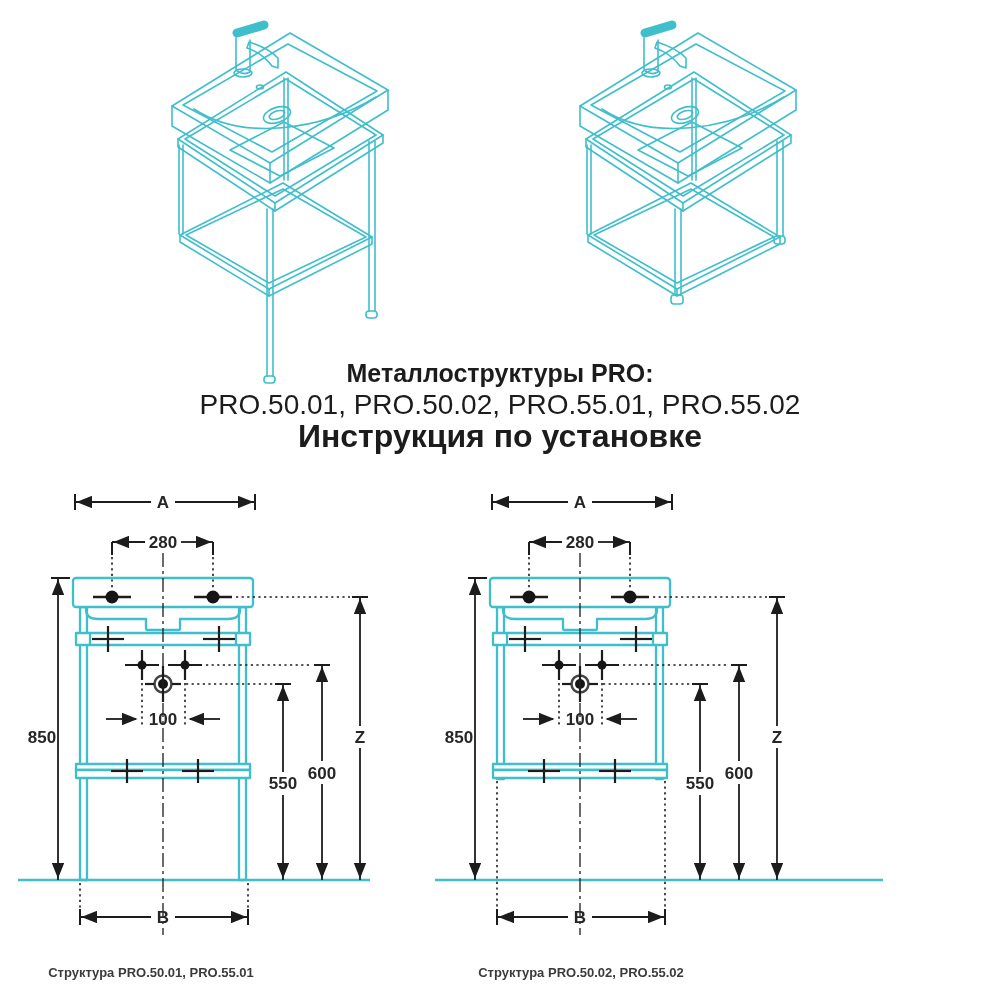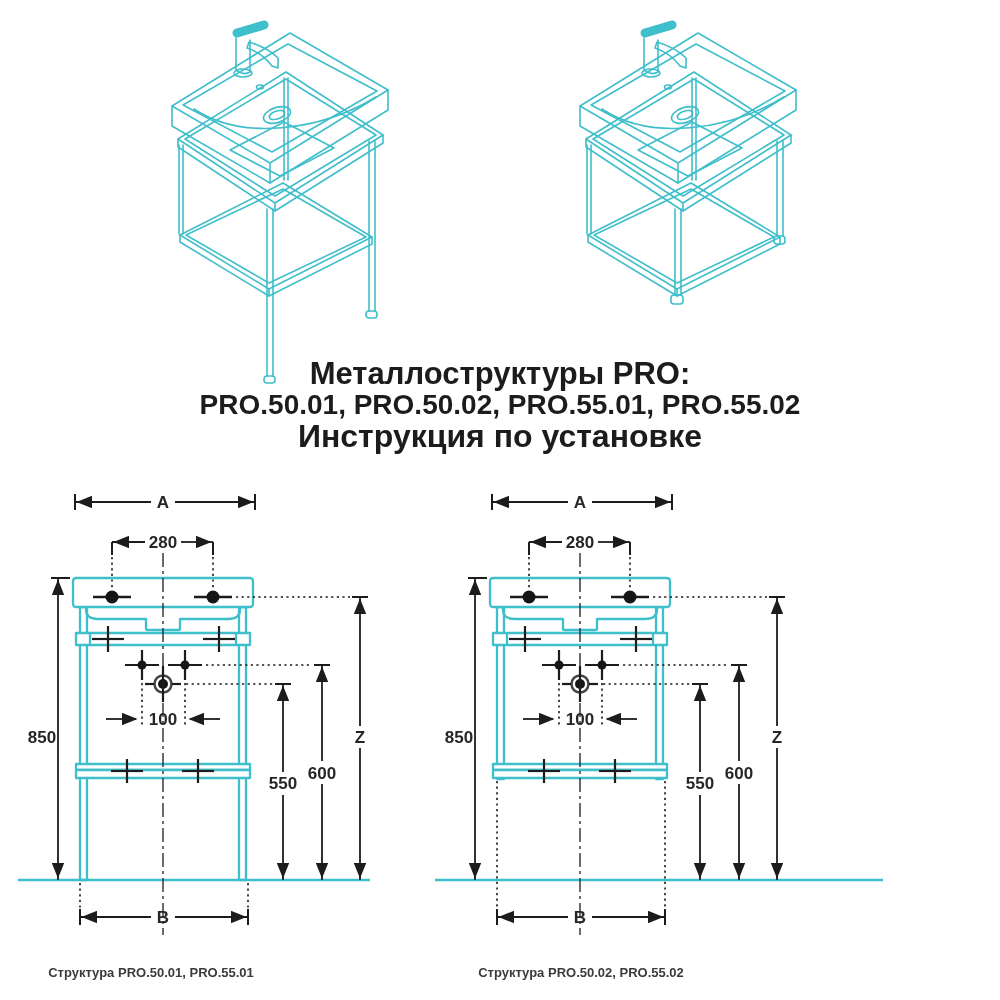--- a/index.html
+++ b/index.html
@@ -1,21 +1,21 @@
 <!DOCTYPE html>
 <html><head>
 <meta charset="utf-8">
 <style>
   html,body{margin:0;padding:0;background:#fff;}
   .page{position:relative;width:1000px;height:1000px;background:#ffffff;overflow:hidden;
         font-family:"Liberation Sans",sans-serif;}
   svg{position:absolute;overflow:visible;}
   .title-block{position:absolute;top:358px;left:0;width:1000px;text-align:center;color:#1c1c1c;}
-  .title-line1{font-size:31px;font-weight:700;line-height:31px;}
-  .title-line2{font-size:28px;font-weight:700;line-height:32px;}
+  .title-line1{font-size:25px;font-weight:700;line-height:31px;}
+  .title-line2{font-size:28px;font-weight:400;line-height:32px;}
   .title-line3{font-size:32px;font-weight:700;line-height:31px;}
   .caption{position:absolute;top:933px;width:302px;text-align:center;color:#3b3b3b;
            font-size:13px;font-weight:700;line-height:16.2px;white-space:pre-wrap;}
   .caption.cap-left{left:0px;}
   .caption.cap-right{left:430px;}
   .dimtext{font-family:"Liberation Sans",sans-serif;font-size:17px;font-weight:700;fill:#262626;}
   .cy{stroke:#3fbecb;fill:none;stroke-width:1.6;stroke-linejoin:round;stroke-linecap:round;}
 </style>
 </head>
 <body>

